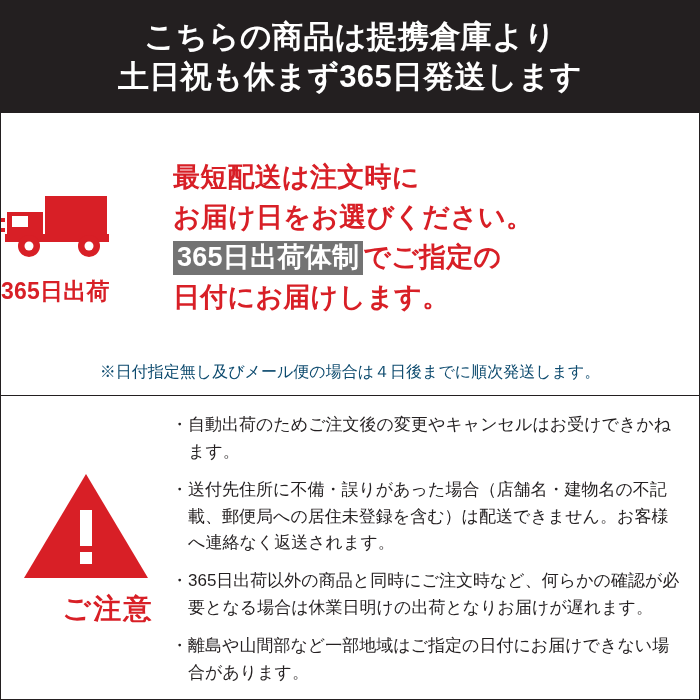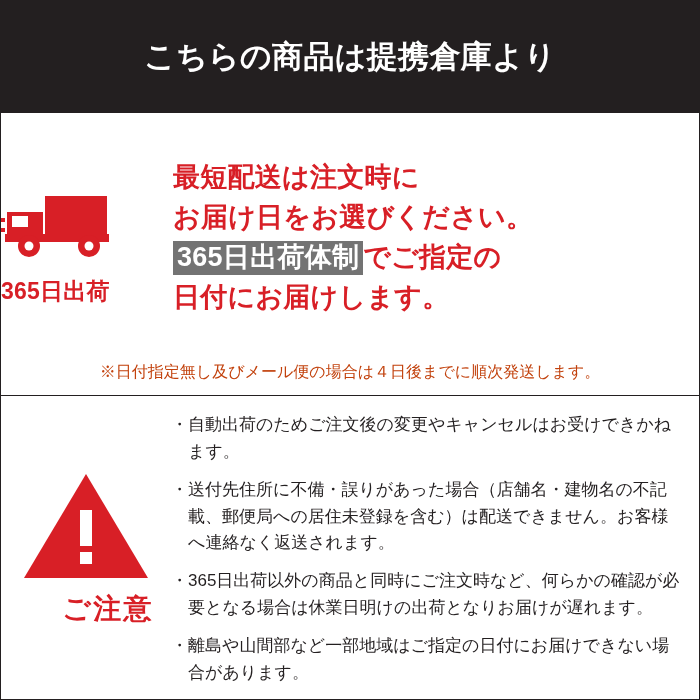--- a/index.html
+++ b/index.html
@@ -89,21 +89,21 @@
     line-height: 1.48;
     white-space: nowrap;
     letter-spacing: 0.01em;
   }
   .hl {
     background: #737373;
     color: #ffffff;
     padding: 1px 4px 3px 4px;
   }
   .mid-note {
-    color: #c2410c;
+    color: #0c4a6e;
     font-size: 16px;
     line-height: 1.3;
     text-align: center;
     padding: 0 14px 12px 14px;
     white-space: nowrap;
   }
 
   
   .caution {
     flex: 1 1 auto;
@@ -156,20 +156,21 @@
     flex: 1 1 auto;
   }
 </style>
 </head>
 <body>
 
 <div class="banner">
 
   <div class="header">
     <div class="header-line">こちらの商品は提携倉庫より</div>
+    <div class="header-line">土日祝も休まず365日発送します</div>
   </div>
 
   <div class="mid">
     <div class="mid-body">
 
       <div class="truck-col">
         <svg class="truck-icon" viewBox="0 0 124 84">
           <g fill="#d81f26">
 
             <rect x="44" y="14" width="62" height="38"></rect>

